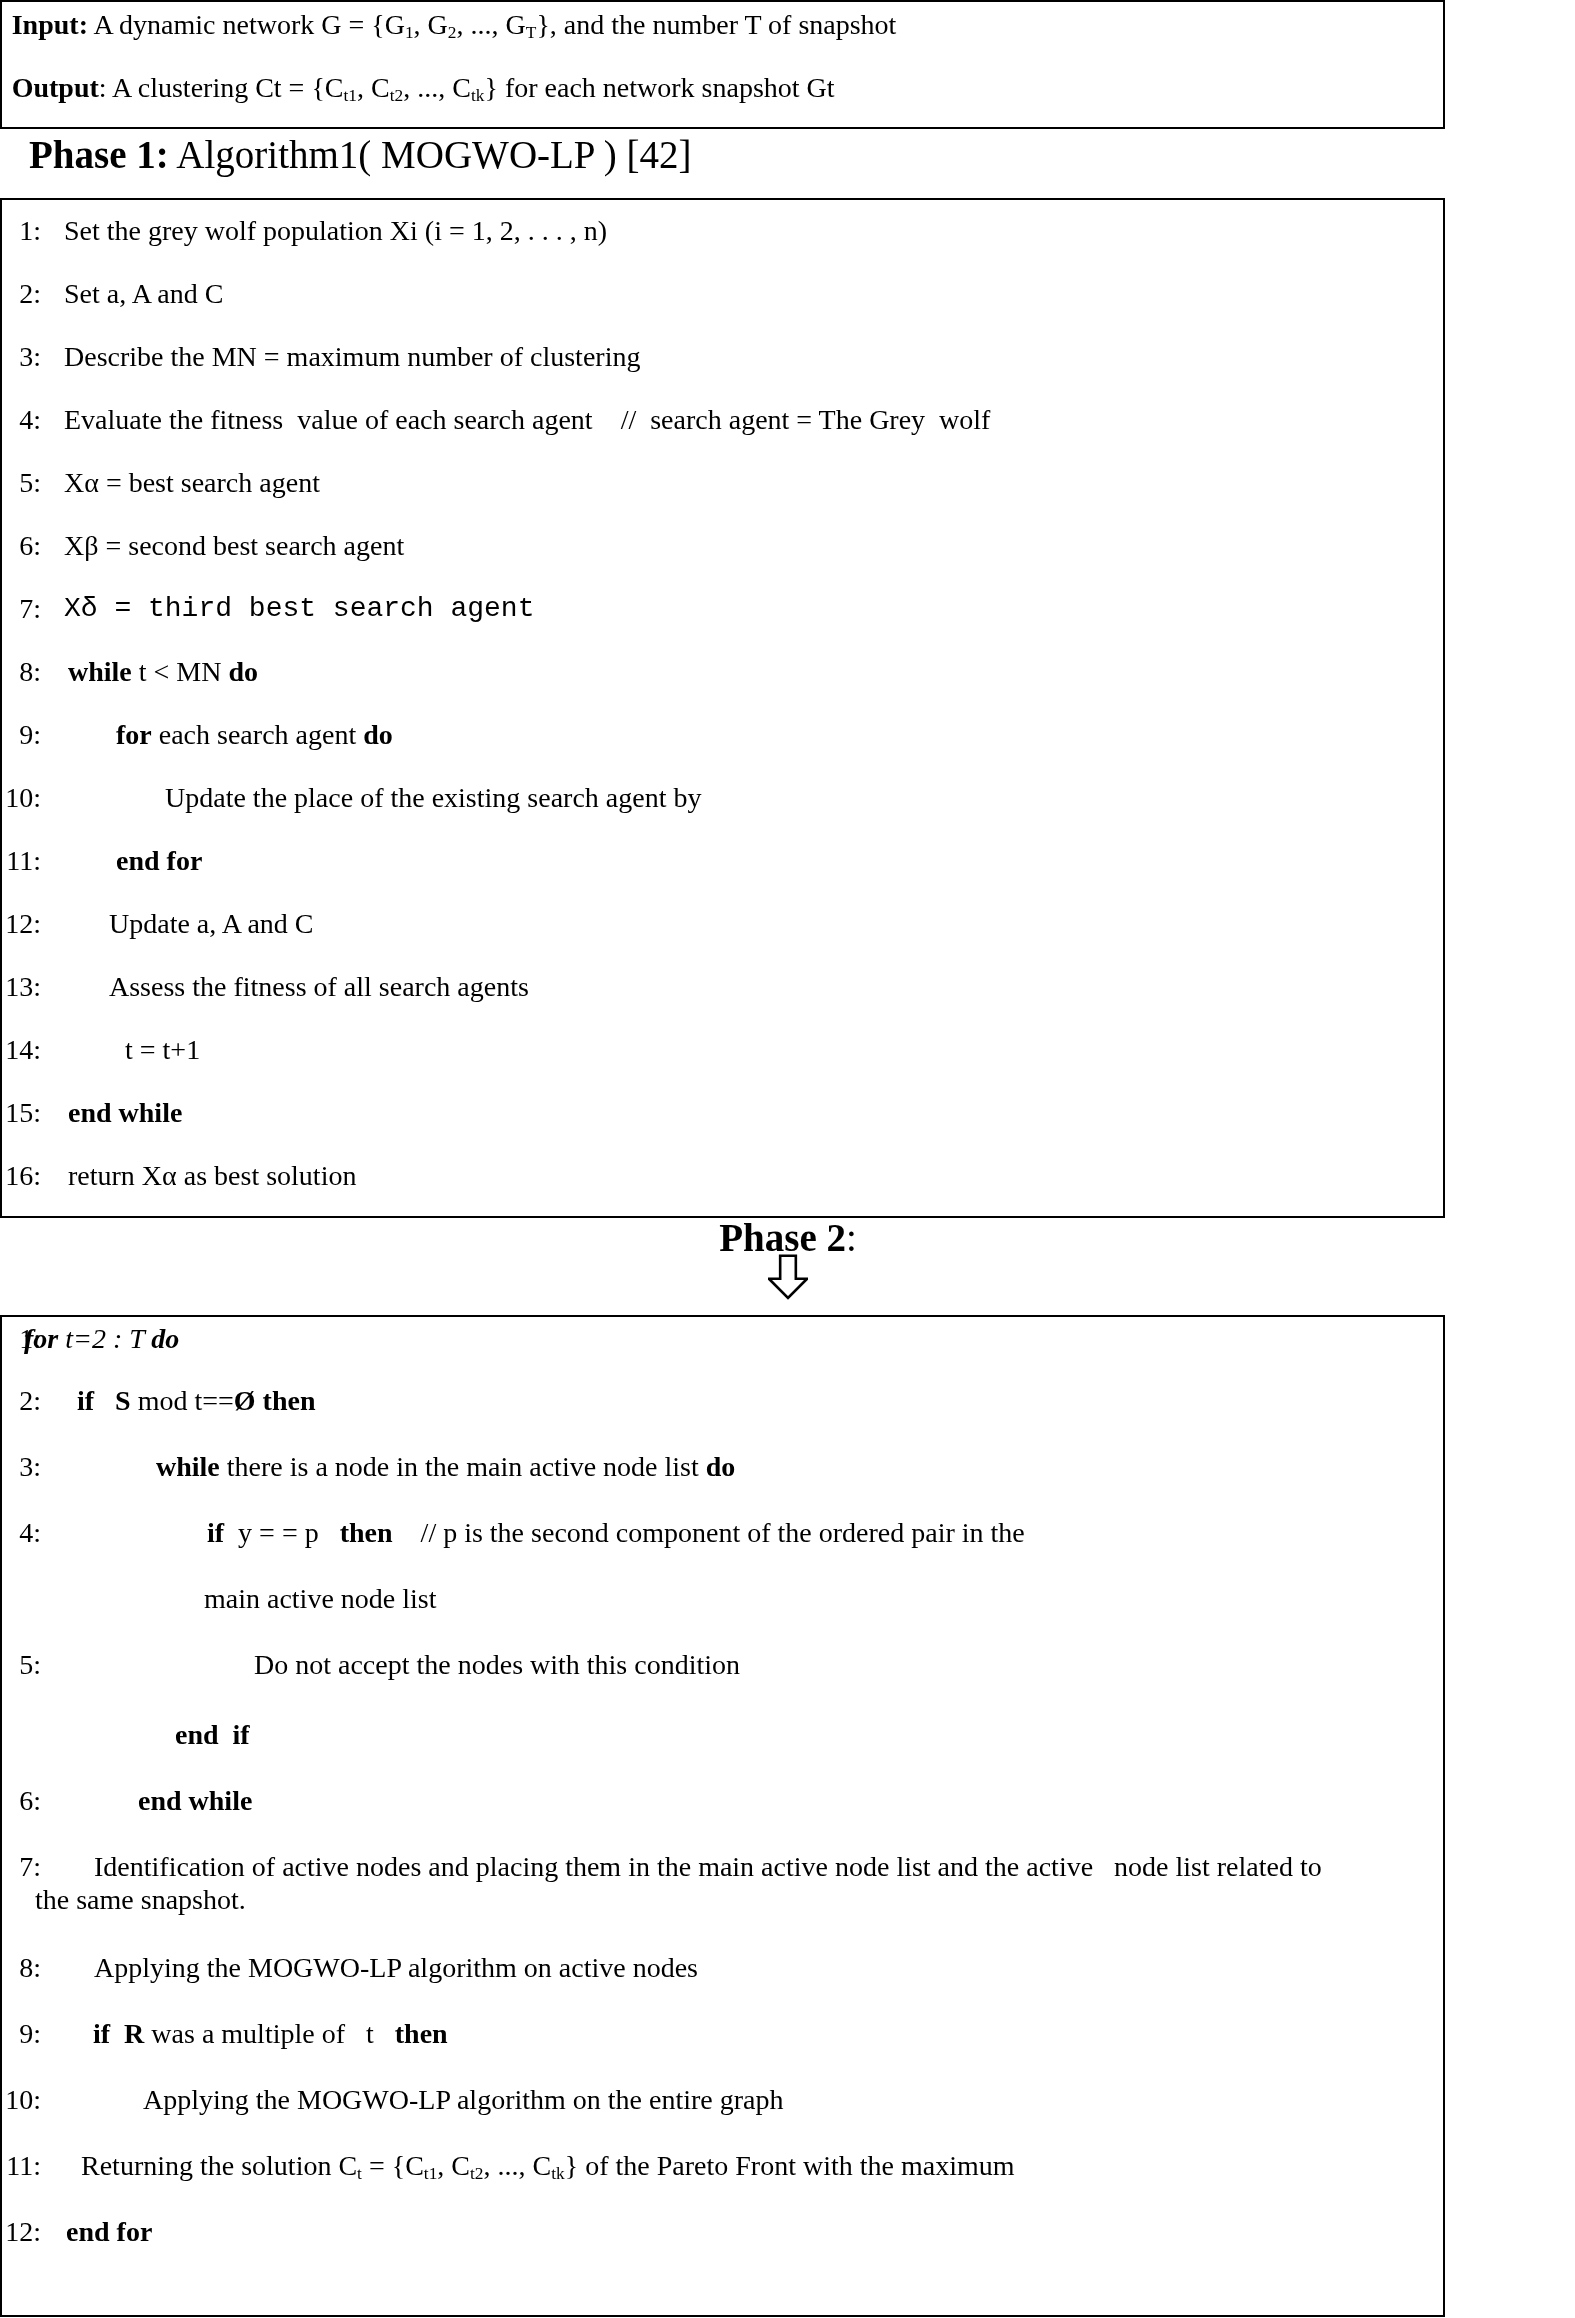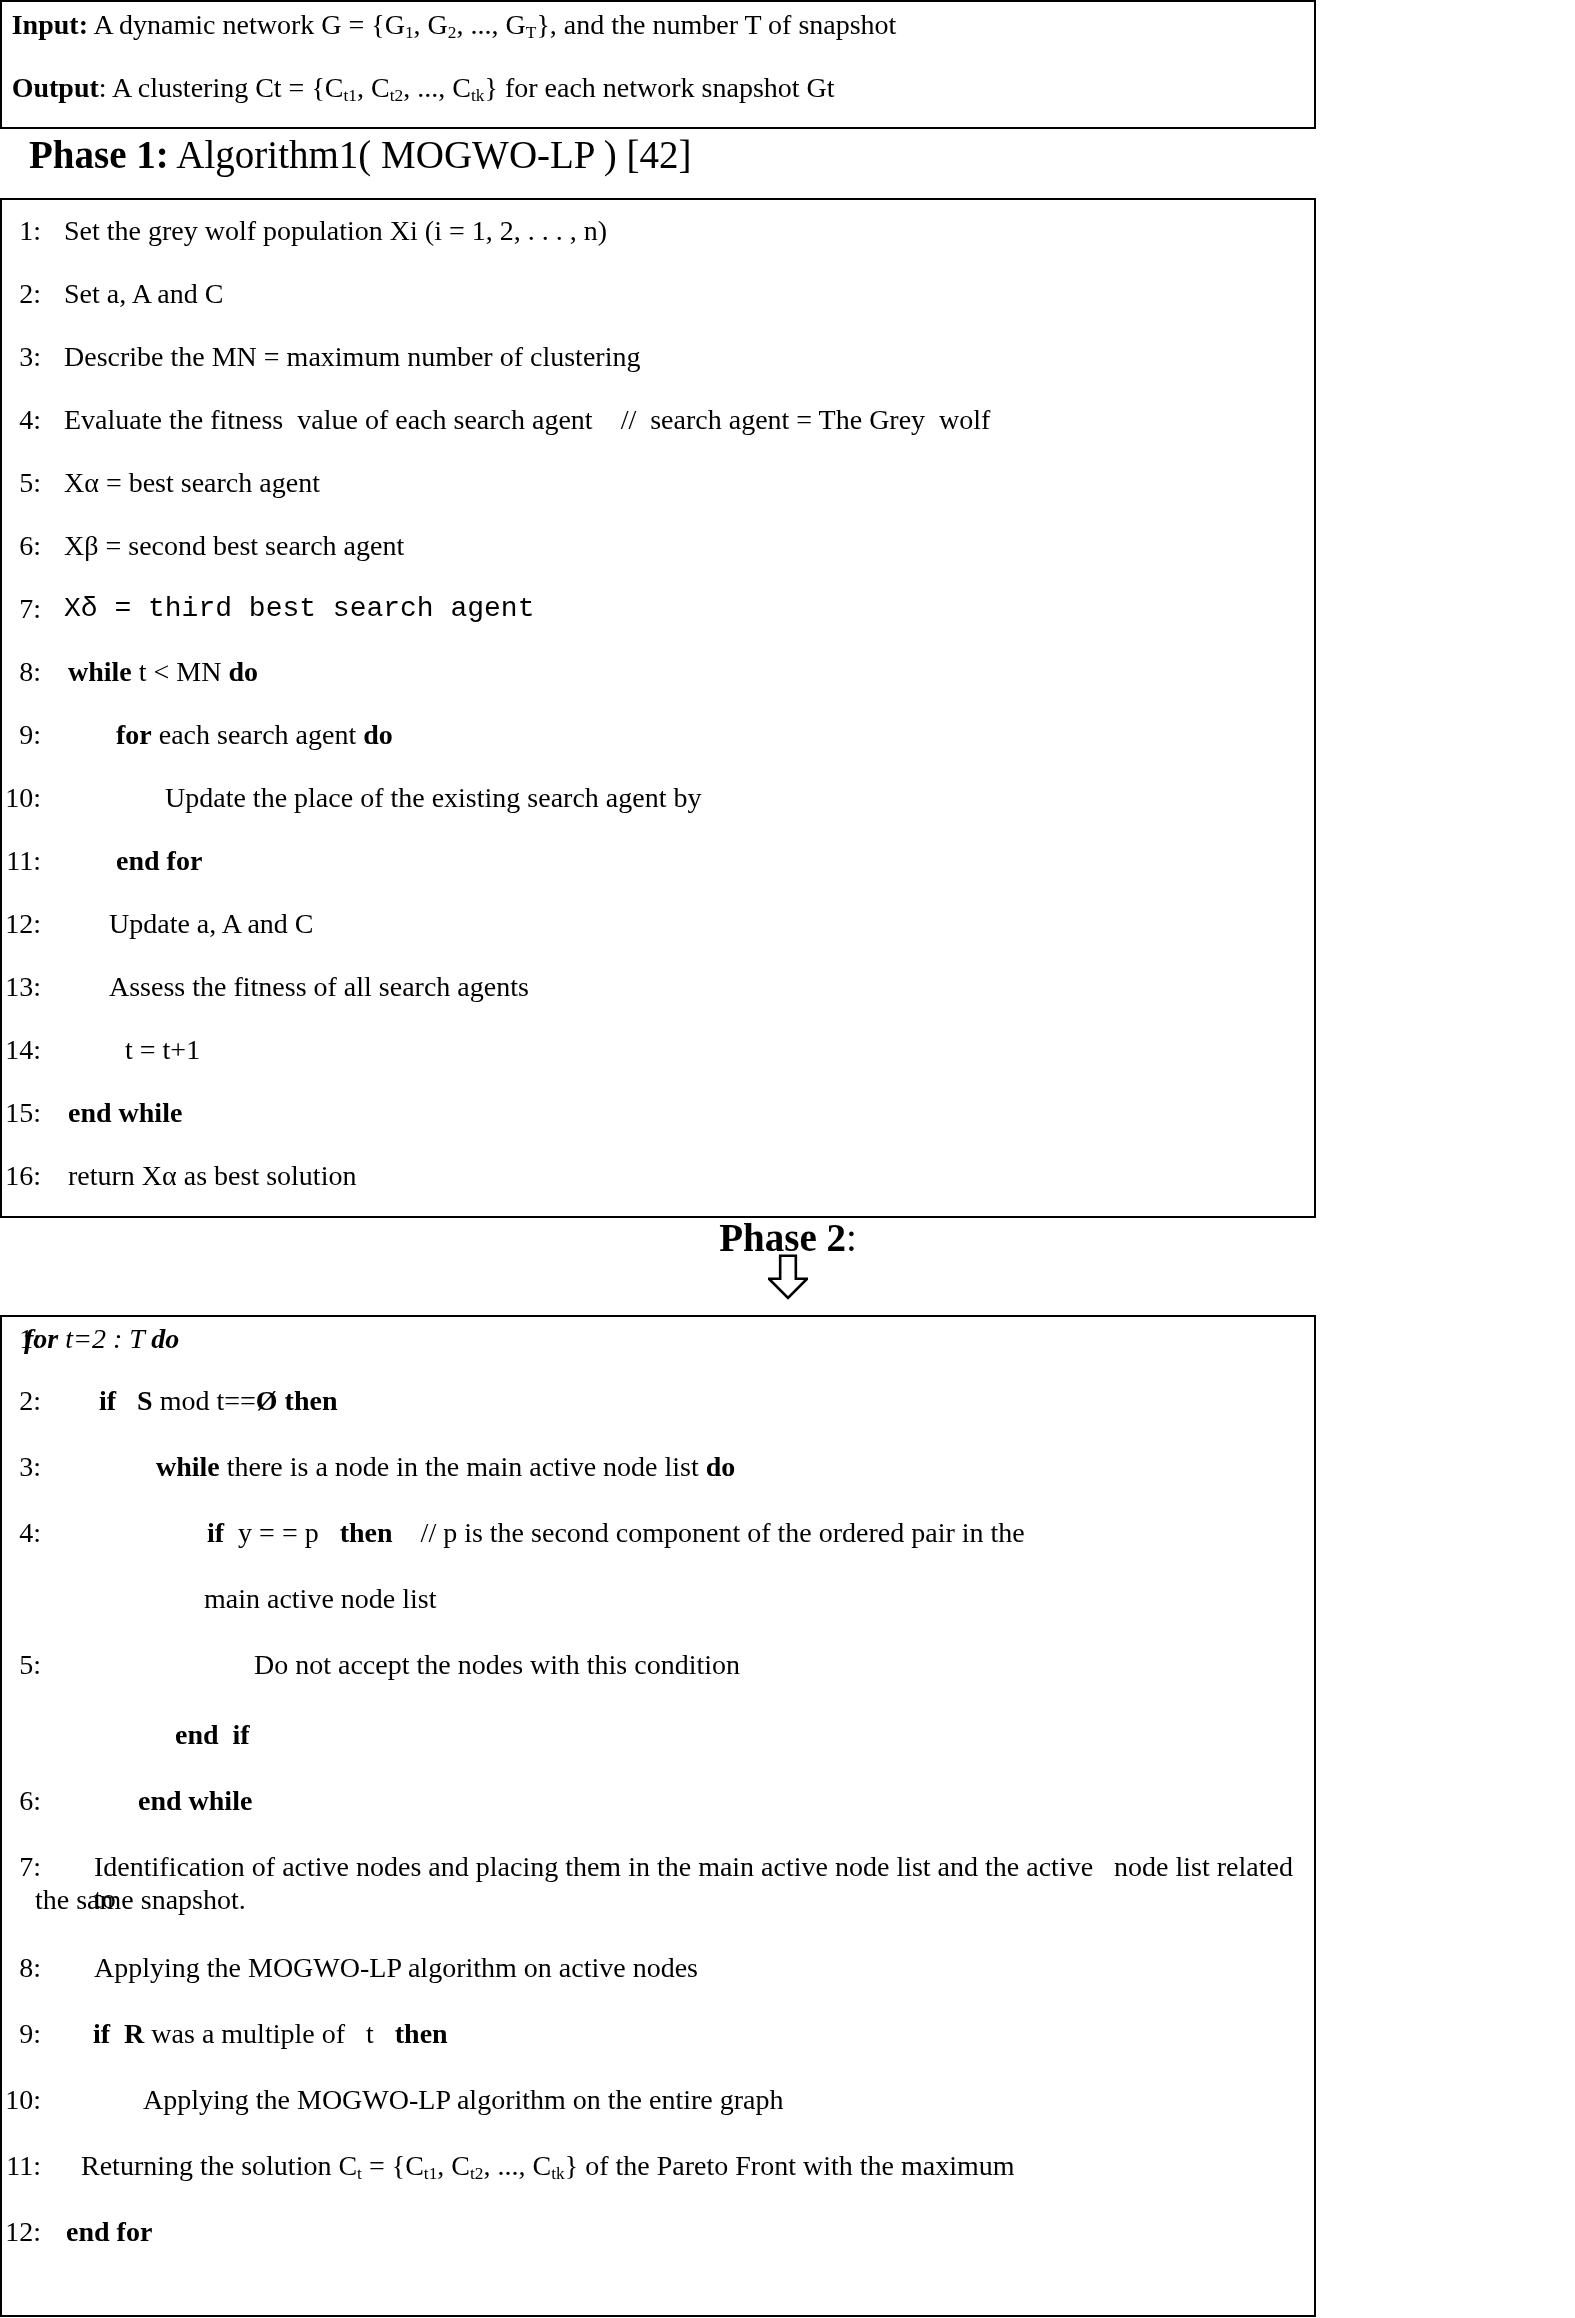--- a/index.html
+++ b/index.html
@@ -2,21 +2,21 @@
 <html style="font-size:14px"><head>
 <meta charset="utf-8">
 <style>
   html,body{margin:0;padding:0;background:#fff;}
   .page{
     position:relative;width:1576px;height:2319px;background:#ffffff;
     font-family:"Liberation Serif","DejaVu Serif",serif;color:#000;
     overflow:hidden;
   }
   .box{
-    position:absolute;left:0;width:1316px;border:2.6px solid #000;background:#fff;
+    position:absolute;left:0;width:1445px;border:2.6px solid #000;background:#fff;
     box-sizing:border-box;
   }
   #io-box{top:0;height:129px;padding-top:7px;}
   #phase1-box{top:198px;height:1020px;padding-top:15px;}
   #phase2-box{top:1315px;height:1002px;padding-top:6.2px;}
   .row{position:relative;height:63px;font-size:28px;line-height:1.12;}
   #phase2-box .row{height:66px;}
   .num{position:absolute;left:0;top:0;width:39px;text-align:right;white-space:pre;}
   .content{display:block;white-space:pre-wrap;}
   .b{font-weight:bold;}
@@ -118,21 +118,21 @@
     </svg>
   </div>
 
   <div class="box" id="phase2-box">
       <div class="row" style="height: 62px;">
         <span class="num">1:</span>
         <span class="content" style="margin-left: 22px; font-style: italic;"><span class="b">for</span><span> t=2 : T </span><span class="b">do</span></span>
       </div>
       <div class="row">
         <span class="num">2:</span>
-        <span class="content" style="margin-left: 97px;"><span class="b">if</span><span>   </span><span class="b">S</span><span> mod t==</span><span class="b">Ø</span><span> </span><span class="b">then</span></span>
+        <span class="content" style="margin-left: 75px;"><span class="b">if</span><span>   </span><span class="b">S</span><span> mod t==</span><span class="b">Ø</span><span> </span><span class="b">then</span></span>
       </div>
       <div class="row">
         <span class="num">3:</span>
         <span class="content" style="margin-left: 154px;"><span class="b">while</span><span> there is a node in the main active node list </span><span class="b">do</span></span>
       </div>
       <div class="row">
         <span class="num">4:</span>
         <span class="content" style="margin-left: 205px;"><span class="b">if</span><span>  y = = p   </span><span class="b">then</span><span>    // p is the second component of the ordered pair in the</span></span>
       </div>
       <div class="row">

